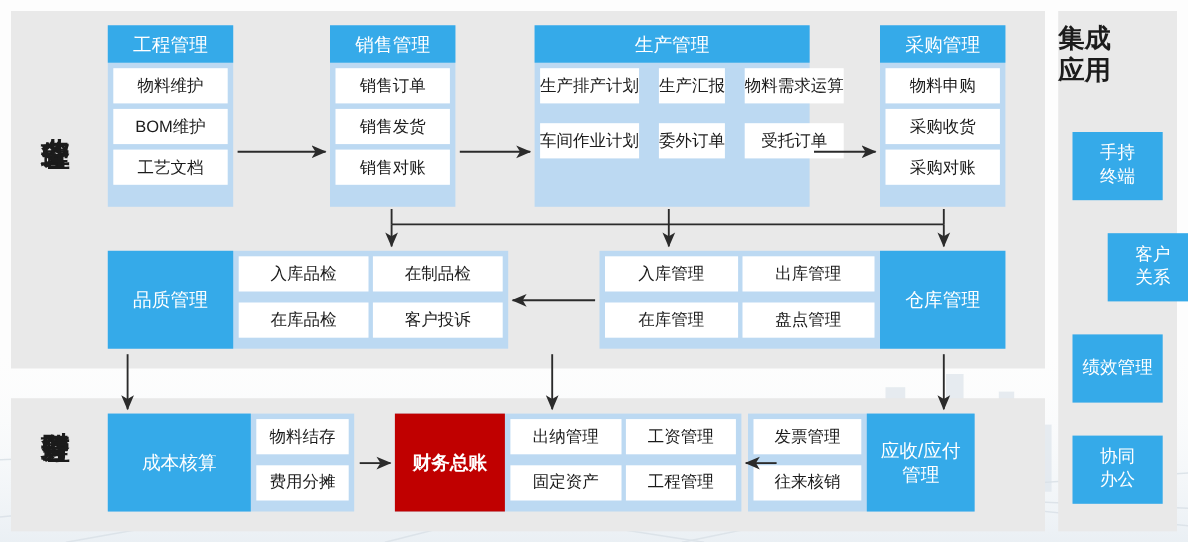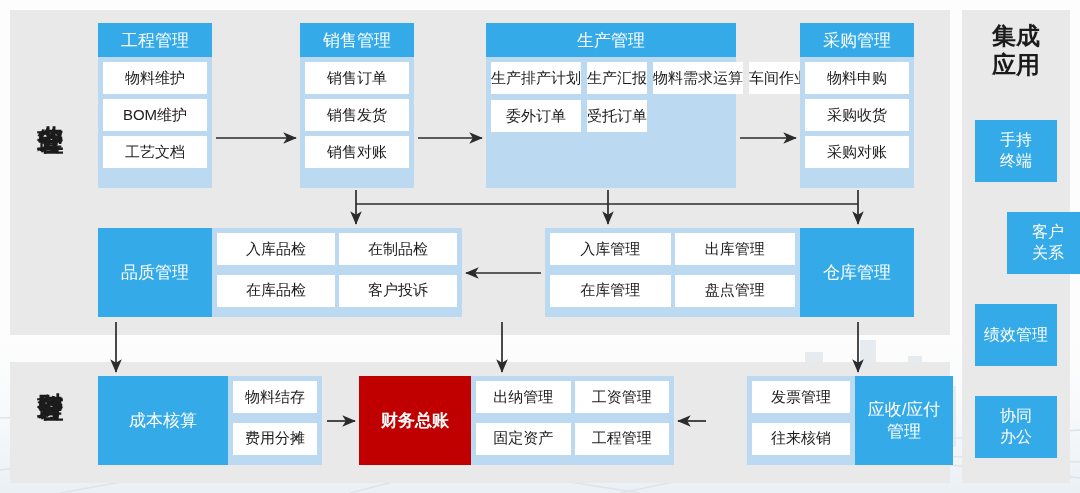--- a/index.html
+++ b/index.html
@@ -29,21 +29,21 @@
   #label-finance{left:30px;top:372px;width:34px;}
 
   
   .card{position:absolute;background:#bcd9f2;box-sizing:border-box;}
   .card-head{
     background:#35aae9;color:#ffffff;font-size:17px;
     display:flex;align-items:center;justify-content:center;
     width:100%;height:34px;box-sizing:border-box;
   }
   .card-body{padding:5px 5px 5px 5px;display:flex;flex-direction:column;gap:5px;}
-  .card-body.grid2{display:grid;grid-template-columns:1fr 1fr 1fr 1fr;gap:6px;}
+  .card-body.grid2{display:grid;grid-template-columns:1fr 1fr 1fr;gap:18px;}
   .item{
     background:#ffffff;color:#1b1b1b;font-size:15px;
     height:32px;display:flex;align-items:center;justify-content:center;
     box-sizing:border-box;white-space:nowrap;
   }
 
   
   .sidecard{position:absolute;background:#bcd9f2;box-sizing:border-box;display:flex;}
   .sidecard .side-head{
     background:#35aae9;color:#ffffff;font-size:17px;
@@ -52,21 +52,21 @@
   }
   .sidecard .side-head.red{background:#c00000;font-weight:bold;}
   .sidecard .side-items{
     padding:5px;display:grid;gap:4px;flex:1 1 auto;box-sizing:border-box;
   }
   .sidecard .side-items.g2x2{grid-template-columns:1fr 1fr;grid-template-rows:1fr 1fr;}
   .sidecard .side-items.g1x2{grid-template-columns:1fr;grid-template-rows:1fr 1fr;}
 
   
   #integration-title{
-    position:absolute;left:962px;top:22px;width:108px;text-align:center;
+    position:absolute;left:962px;top:22px;width:108px;
     font-size:24px;font-weight:bold;color:#1b1b1b;line-height:1.2;
   }
   .int-btn{
     position:absolute;left:975px;width:82px;height:62px;background:#35aae9;
     color:#ffffff;font-size:16px;line-height:1.3;text-align:center;
     display:flex;align-items:center;justify-content:center;
   }
 
   
   .connectors{position:absolute;left:0;top:0;width:1080px;height:493px;pointer-events:none;}
@@ -173,30 +173,30 @@
 
   <div class="sidecard" id="card-cost" style="left:98px;top:376px;width:224px;height:89px;">
     <div class="side-head" style="width:130px;">成本核算</div>
     <div class="side-items g1x2">
       <div class="item">物料结存</div>
       <div class="item">费用分摊</div>
     </div>
   </div>
 
   <div class="sidecard" id="card-ledger" style="left:359px;top:376px;width:315px;height:89px;">
-    <div class="side-head red" style="width:112px;">财务总账</div>
+    <div class="side-head red" style="width:100px;">财务总账</div>
     <div class="side-items g2x2">
       <div class="item">出纳管理</div>
       <div class="item">工资管理</div>
       <div class="item">固定资产</div>
       <div class="item">工程管理</div>
     </div>
   </div>
 
-  <div class="sidecard" id="card-receivable" style="left:747px;top:376px;width:206px;height:89px;">
+  <div class="sidecard" id="card-receivable" style="left:680px;top:376px;width:206px;height:89px;">
     <div class="side-items g1x2" style="order:1;">
       <div class="item">发票管理</div>
       <div class="item">往来核销</div>
     </div>
     <div class="side-head" style="order:2;width:98px;flex-direction:column;">
       <span>应收/应付</span>
       <span>管理</span>
     </div>
   </div>
 

